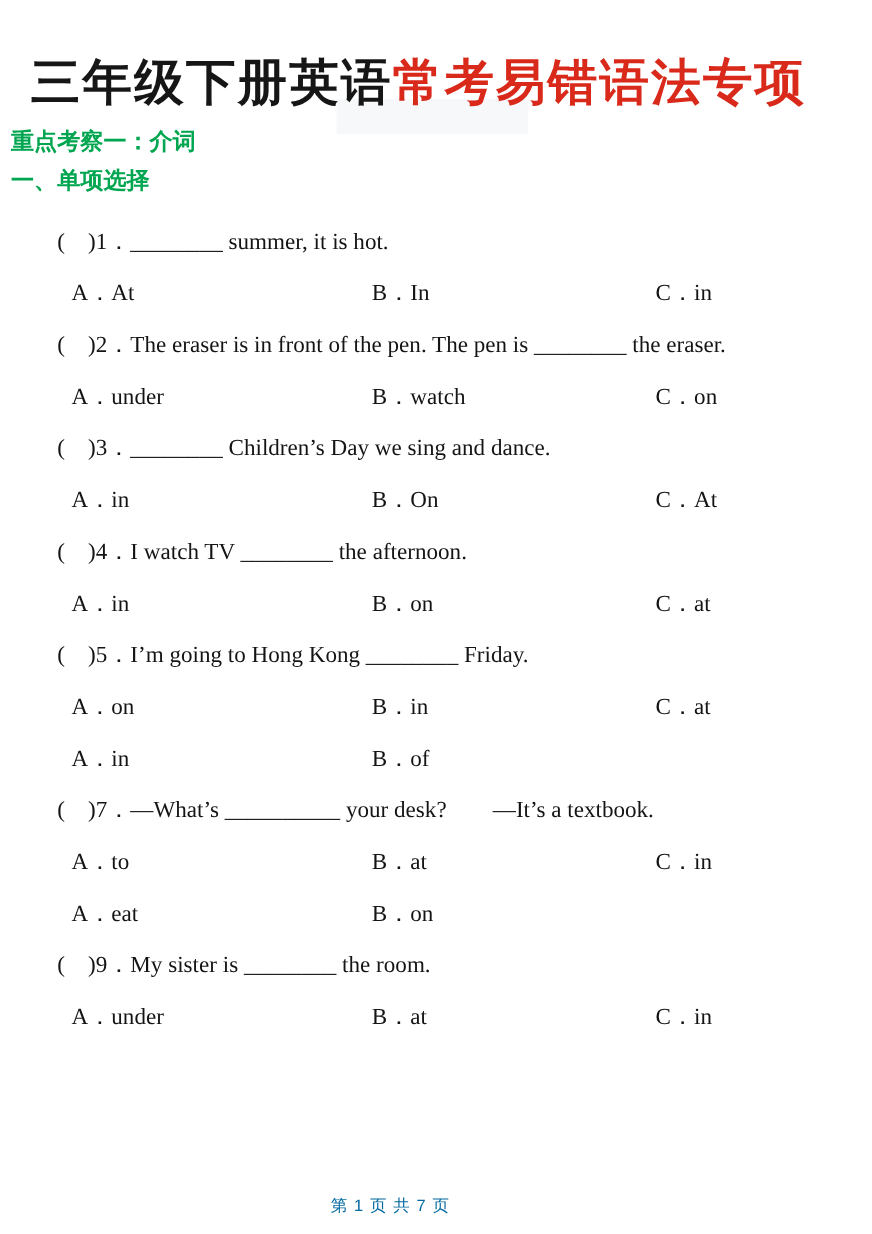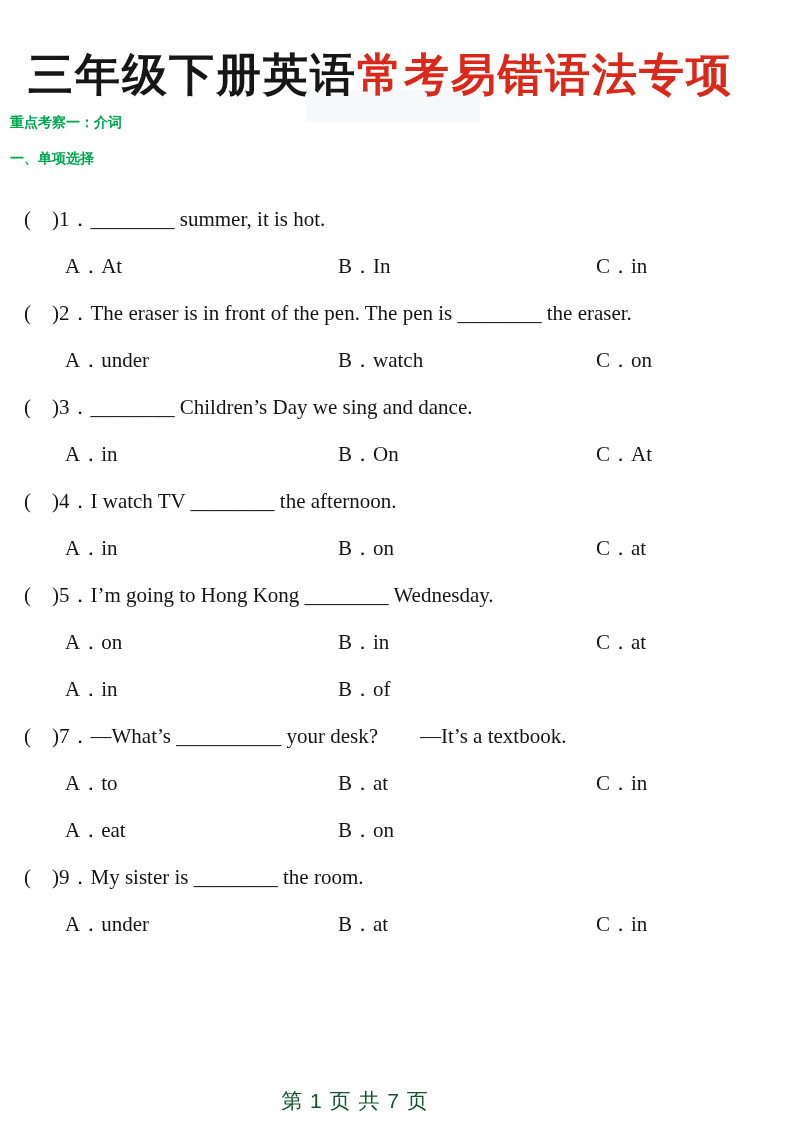--- a/index.html
+++ b/index.html
@@ -24,43 +24,43 @@
     letter-spacing: 2px; white-space: nowrap;
     color: #161616;
     font-family: "Liberation Serif", serif;
     margin-top: 12px;
   }
   .t-red { color: #d9291a; }
 
   .h-green {
     position: absolute; left: 10px;
     font-family: "Liberation Sans", sans-serif;
-    font-weight: 700; font-size: 14px;
+    font-weight: 700; font-size: 21px;
     color: #00a64f; white-space: nowrap;
   }
   .h-section { top: 114px; }
   .h-subsection { top: 150px; }
 
   .questions {
     position: absolute; left: 0; top: 196px; width: 793px;
     font-size: 21px; color: #141414;
   }
   .row { height: 47px; line-height: 47px; white-space: nowrap; padding-left: 43px; }
-  .stem { padding-left: 24px; }
+  .stem { padding-left: 52px; }
   .opts { position: relative; }
   .opt { position: absolute; top: 0; }
   .opt.c0 { left: 65px; }
   .opt.c1 { left: 338px; }
   .opt.c2 { left: 596px; }
 
   .footer {
     position: absolute; top: 1087px; left: 0; width: 710px;
     text-align: center;
     font-family: "Liberation Sans", sans-serif;
-    font-size: 21px; color: #14532d; letter-spacing: 1px;
+    font-size: 15px; color: #0369a1; letter-spacing: 1px;
   }
 </style>
 </head>
 <body>
 
 <div class="page">
 
   <div class="title-ghost"></div>
 
   <h1 class="title"><span class="t-black">三年级下册英语</span><span class="t-red">常考易错语法专项</span></h1>
@@ -100,21 +100,21 @@
   <div class="q">
     <div class="row stem">(　)4．I watch TV ________ the afternoon.</div>
     <div class="row opts">
           <span class="opt c0">A．in</span>
           <span class="opt c1">B．on</span>
           <span class="opt c2">C．at</span>
         </div>
   </div>
 
   <div class="q">
-    <div class="row stem">(　)5．I’m going to Hong Kong ________ Wednesday.</div>
+    <div class="row stem">(　)5．I’m going to Hong Kong ________ Friday.</div>
     <div class="row opts">
           <span class="opt c0">A．on</span>
           <span class="opt c1">B．in</span>
           <span class="opt c2">C．at</span>
         </div>
   </div>
 
   <div class="q">
     <div class="row opts">
           <span class="opt c0">A．in</span>

